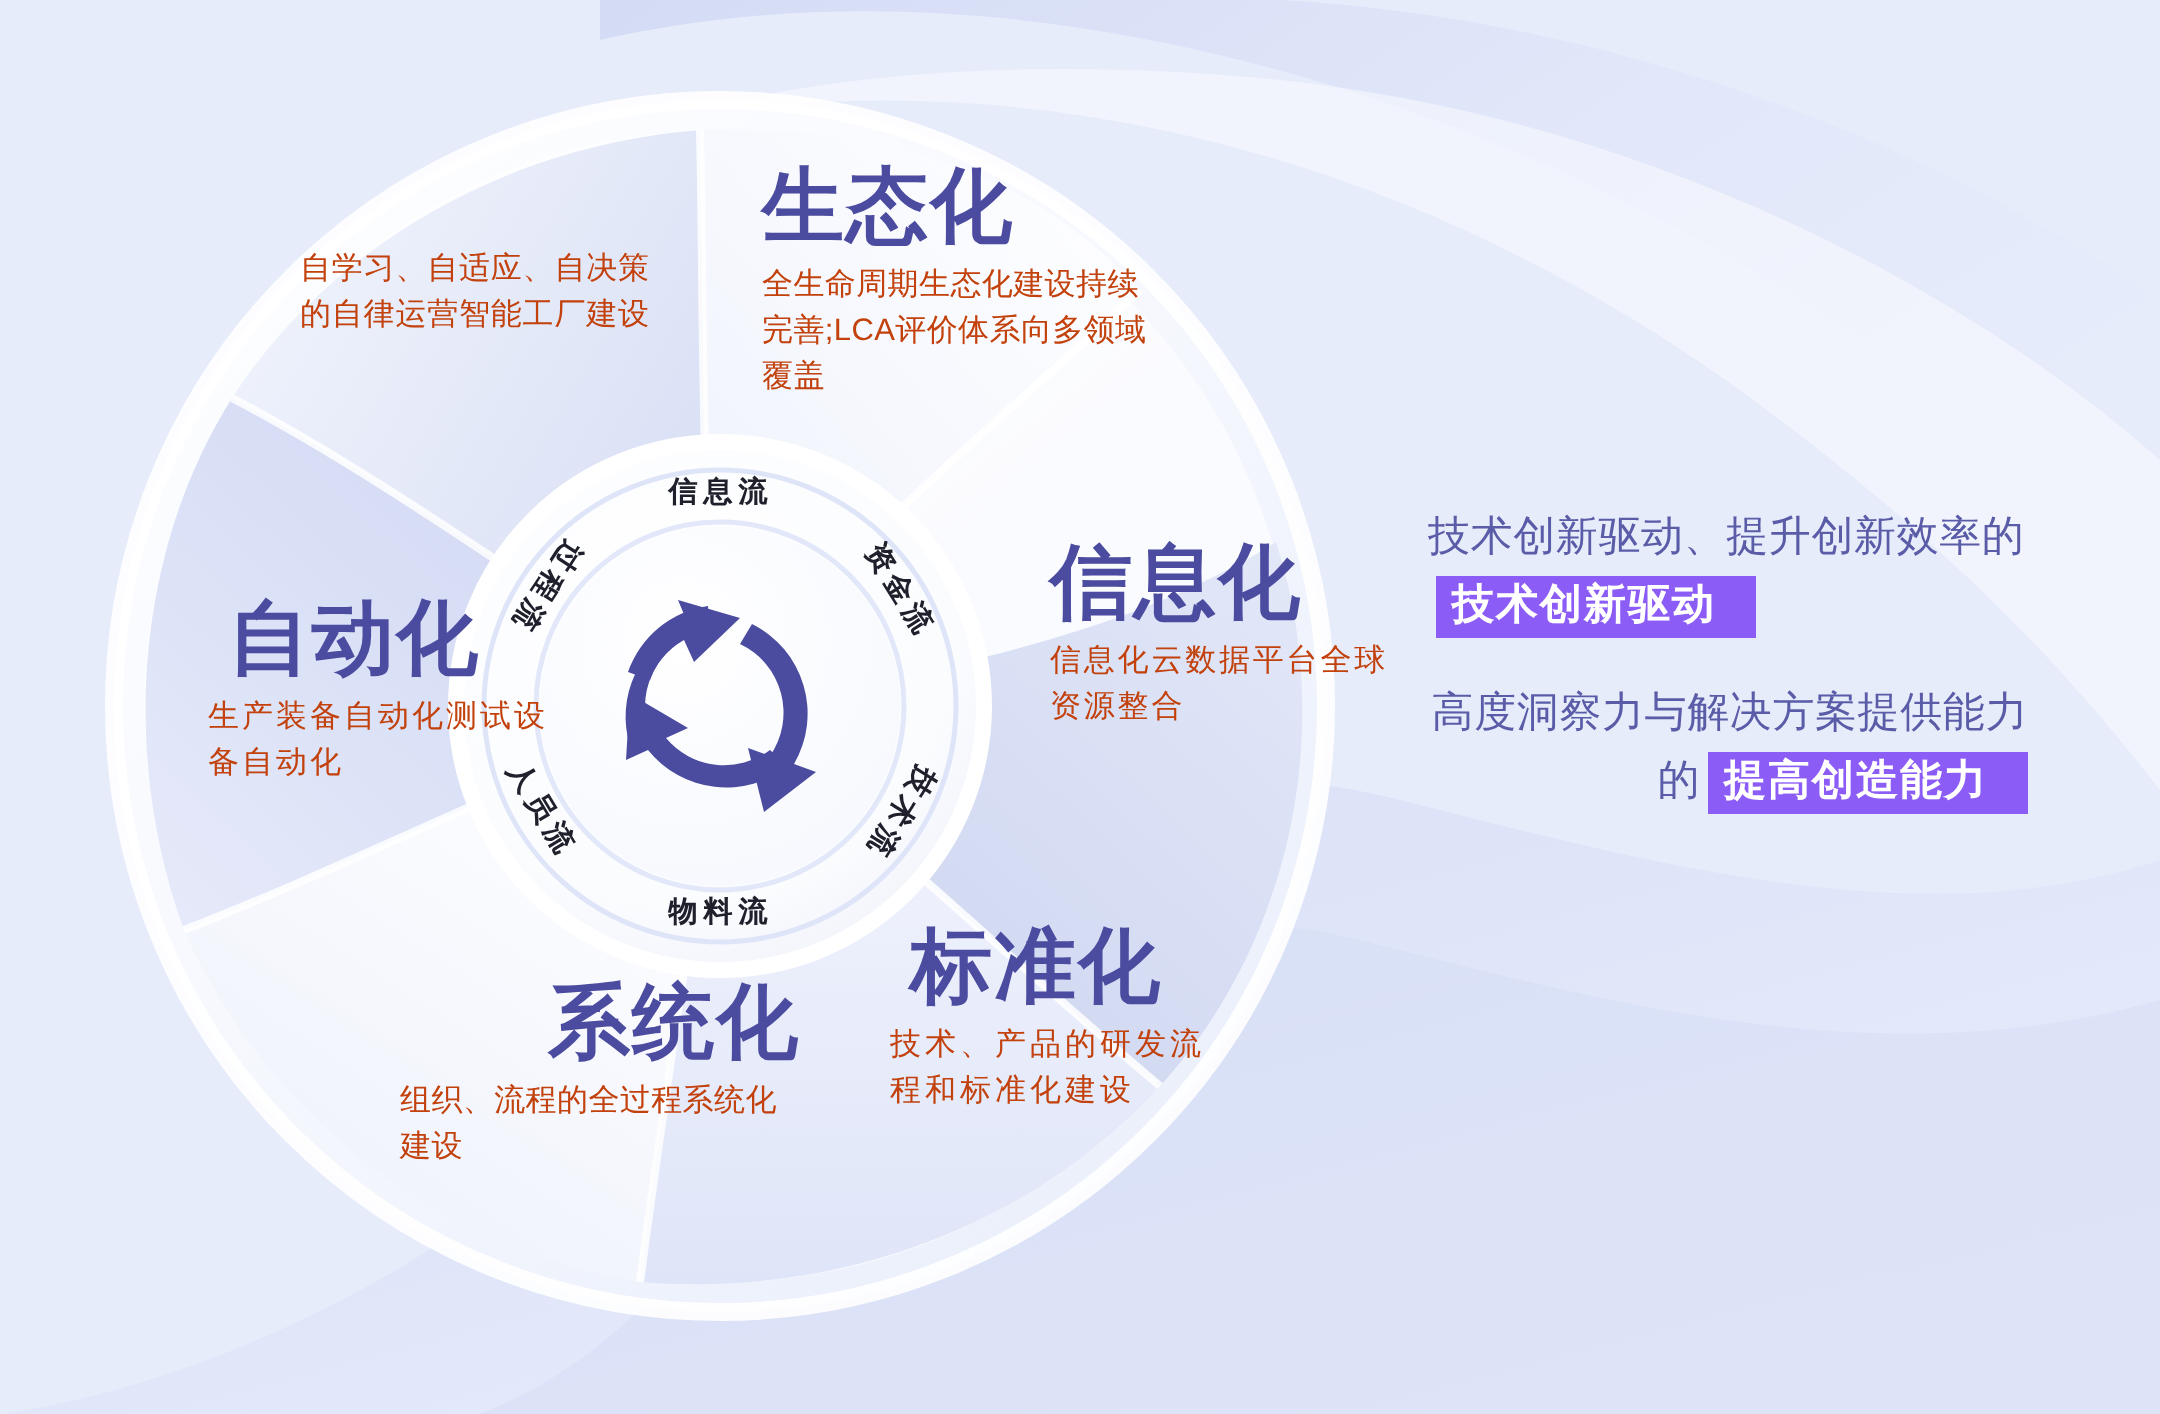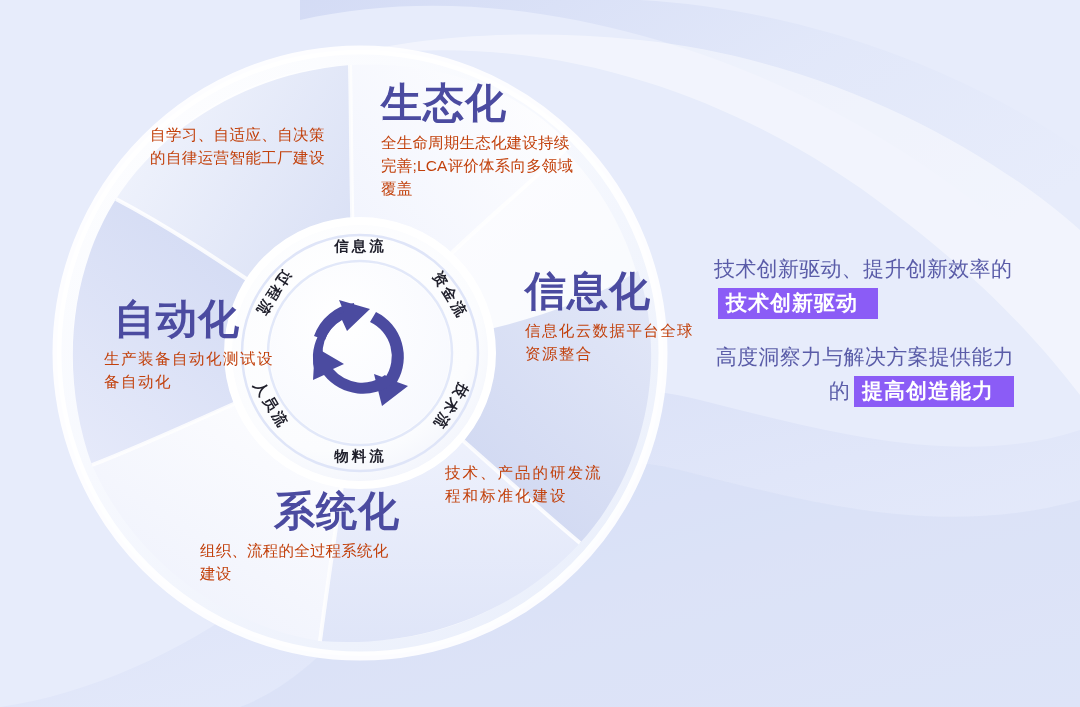--- a/index.html
+++ b/index.html
@@ -228,20 +228,21 @@
     <div class="label-head">信息化</div>
     <div class="label-body">信息化云数据平台全球资源整合</div>
   </div>
 
   <div class="label-block" id="blk-xitong">
     <div class="label-head">系统化</div>
     <div class="label-body">组织、流程的全过程系统化建设</div>
   </div>
 
   <div class="label-block" id="blk-biaozhun">
+    <div class="label-head">标准化</div>
     <div class="label-body">技术、产品的研发流程和标准化建设</div>
   </div>
 
   <div id="right-panel">
     <p class="stmt"><span>技术创新驱动、提升创新效率的</span><span class="hl">技术创新驱动</span></p>
     <p class="stmt"><span>高度洞察力与解决方案提供能力的</span><span class="hl">提高创造能力</span></p>
   </div>
 
 </div>
 

